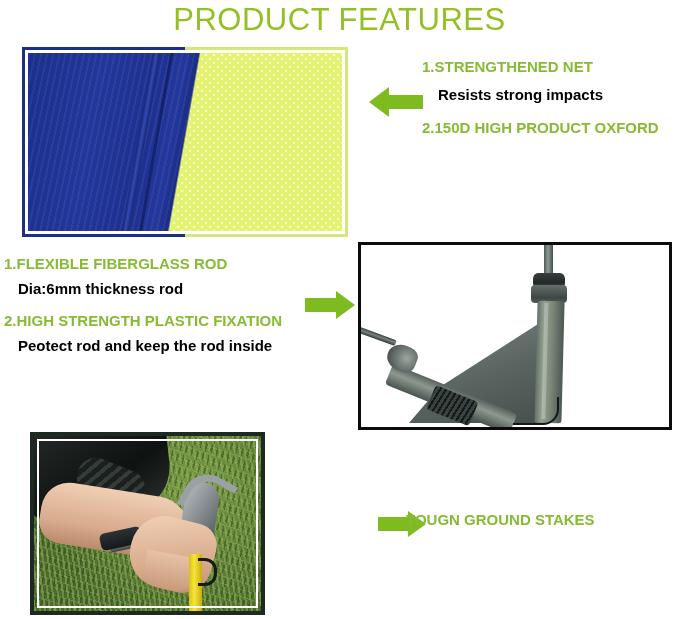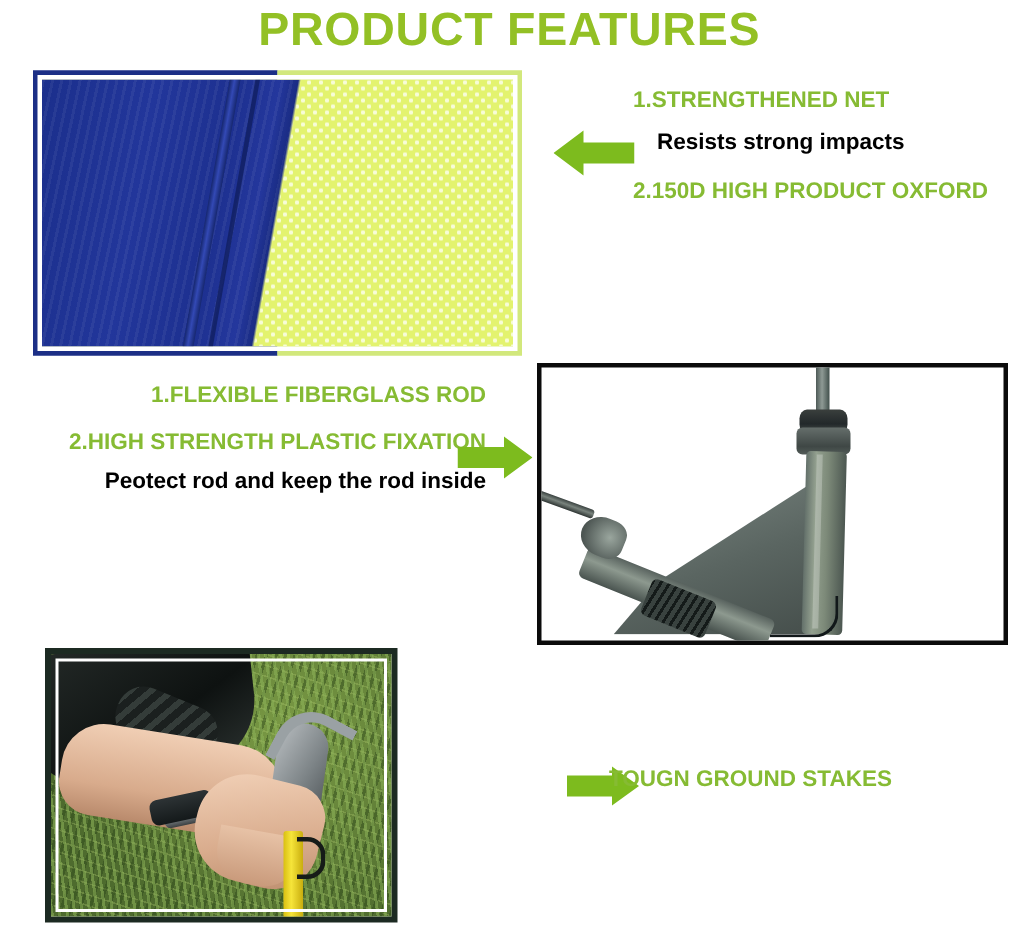--- a/index.html
+++ b/index.html
@@ -20,21 +20,21 @@
   }
 
   
   #title {
     position: absolute;
     left: 0;
     top: 2px;
     width: 679px;
     text-align: center;
     font-size: 31px;
-    font-weight: bold;
+    font-weight: normal;
     letter-spacing: 0.5px;
     color: #93c025;
     white-space: nowrap;
   }
 
   
   .feat-head {
     font-size: 15px;
     font-weight: bold;
     color: #86bb33;
@@ -57,21 +57,20 @@
     width: 258px;
   }
   #block-net .feat-sub { margin-left: 16px; margin-top: 11px; }
   #block-net .gap { height: 15px; }
 
   #block-rod {
     position: absolute;
     left: 4px;
     top: 255px;
     width: 320px;
-    text-align: right;
   }
   #block-rod .feat-sub { margin-left: 14px; margin-top: 8px; }
   #block-rod .gap { height: 14px; }
 
   #block-stakes {
     position: absolute;
     left: 406px;
     top: 511px;
   }
 
@@ -403,20 +402,21 @@
 
   <div id="block-net">
     <div class="feat-head">1.STRENGTHENED NET</div>
     <div class="feat-sub">Resists strong impacts</div>
     <div class="gap"></div>
     <div class="feat-head">2.150D HIGH PRODUCT OXFORD</div>
   </div>
 
   <div id="block-rod">
     <div class="feat-head">1.FLEXIBLE FIBERGLASS ROD</div>
+    <div class="feat-sub">Dia:6mm thickness rod</div>
     <div class="gap"></div>
     <div class="feat-head">2.HIGH STRENGTH PLASTIC FIXATION</div>
     <div class="feat-sub">Peotect rod and keep the rod inside</div>
   </div>
 
   <div class="arrow" id="arrow-rod">
     <svg width="50" height="34" viewBox="0 0 50 34" aria-hidden="true">
       <polygon points="50,17 31,3 31,10 0,10 0,24 31,24 31,31" fill="#7dbb1e"></polygon>
     </svg>
   </div>

